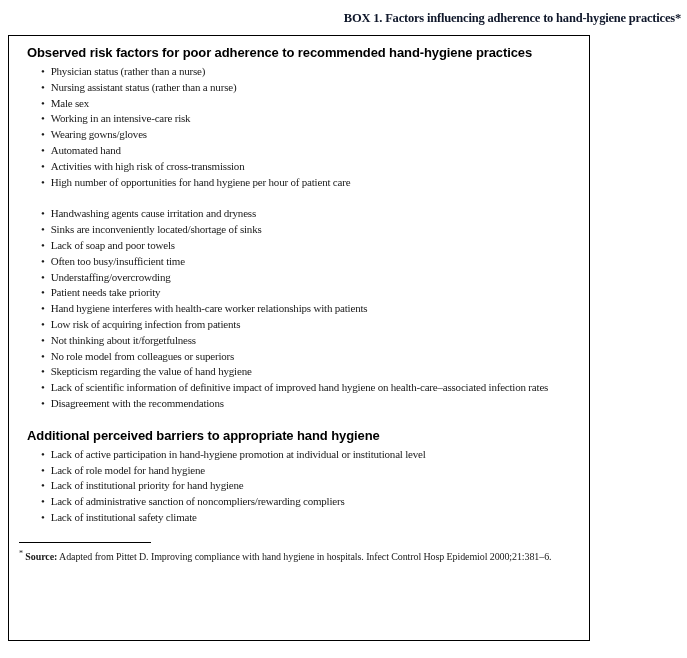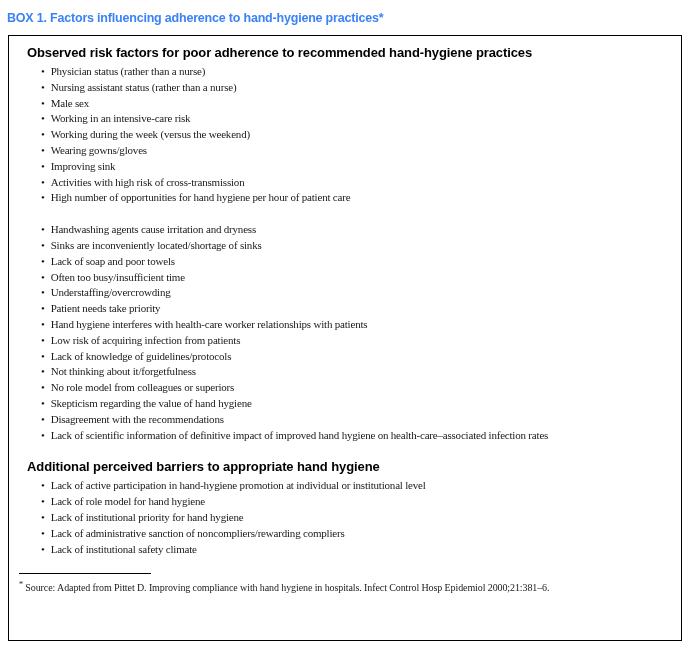--- a/index.html
+++ b/index.html
@@ -10,31 +10,32 @@
   .page {
     position: relative;
     width: 687px;
     height: 658px;
     background: #ffffff;
     color: #000000;
     overflow: hidden;
   }
   .box-title {
     margin: 10px 6px 0 7px;
-    font-family: Liberation Sans, sans-serif;
+    font-family: Liberation Serif, serif;
     font-weight: bold;
     font-size: 12.5px;
     line-height: 17px;
     letter-spacing: -0.2px;
-    color: #3b82f6;
+    color: #0f172a;
+    text-align: right;
   }
   .content-box {
     box-sizing: border-box;
     margin: 8px 5px 0 8px;
-    width: 674px;
+    width: 582px;
     height: 606px;
     border: 1.5px solid #000000;
     padding: 9px 8px 0 18px;
     overflow: hidden;
   }
   .section-heading {
     margin: 0 0 3px 0;
     font-family: "Liberation Sans", sans-serif;
     font-weight: bold;
     font-size: 13px;
@@ -74,63 +75,61 @@
     font-size: 10px;
     line-height: 13px;
     letter-spacing: -0.1px;
     color: #1a1a1a;
   }
   .fn-marker {
     vertical-align: super;
     font-size: 8px;
   }
   .fn-label {
-    font-weight: normal;
+    font-weight: bold;
   }
 </style>
 </head>
 <body>
 
 <div class="page">
 
   <div class="box-title">BOX 1. Factors influencing adherence to hand-hygiene practices*</div>
 
   <div class="content-box">
 
     <div id="sections">
         <section class="box-section">
           <h2 class="section-heading">Observed risk factors for poor adherence to recommended hand-hygiene practices</h2>
           <ul class="bullet-list">
             <li class="bullet-item">Physician status (rather than a nurse)</li>
             <li class="bullet-item">Nursing assistant status (rather than a nurse)</li>
             <li class="bullet-item">Male sex</li>
             <li class="bullet-item">Working in an intensive-care risk</li>
-            <li class="bullet-item">Working during the week (versus the weekend)</li>
             <li class="bullet-item">Wearing gowns/gloves</li>
-            <li class="bullet-item">Improving sink</li>
+            <li class="bullet-item">Automated hand</li>
             <li class="bullet-item">Activities with high risk of cross-transmission</li>
             <li class="bullet-item">High number of opportunities for hand hygiene per hour of patient care</li>
           </ul>
         </section>
         <section class="box-section">
           <ul class="bullet-list">
             <li class="bullet-item">Handwashing agents cause irritation and dryness</li>
             <li class="bullet-item">Sinks are inconveniently located/shortage of sinks</li>
             <li class="bullet-item">Lack of soap and poor towels</li>
             <li class="bullet-item">Often too busy/insufficient time</li>
             <li class="bullet-item">Understaffing/overcrowding</li>
             <li class="bullet-item">Patient needs take priority</li>
             <li class="bullet-item">Hand hygiene interferes with health-care worker relationships with patients</li>
             <li class="bullet-item">Low risk of acquiring infection from patients</li>
-            <li class="bullet-item">Lack of knowledge of guidelines/protocols</li>
             <li class="bullet-item">Not thinking about it/forgetfulness</li>
             <li class="bullet-item">No role model from colleagues or superiors</li>
             <li class="bullet-item">Skepticism regarding the value of hand hygiene</li>
+            <li class="bullet-item">Lack of scientific information of definitive impact of improved hand hygiene on health-care–associated infection rates</li>
             <li class="bullet-item">Disagreement with the recommendations</li>
-            <li class="bullet-item">Lack of scientific information of definitive impact of improved hand hygiene on health-care–associated infection rates</li>
           </ul>
         </section>
         <section class="box-section">
           <h2 class="section-heading">Additional perceived barriers to appropriate hand hygiene</h2>
           <ul class="bullet-list">
             <li class="bullet-item">Lack of active participation in hand-hygiene promotion at individual or institutional level</li>
             <li class="bullet-item">Lack of role model for hand hygiene</li>
             <li class="bullet-item">Lack of institutional priority for hand hygiene</li>
             <li class="bullet-item">Lack of administrative sanction of noncompliers/rewarding compliers</li>
             <li class="bullet-item">Lack of institutional safety climate</li>

